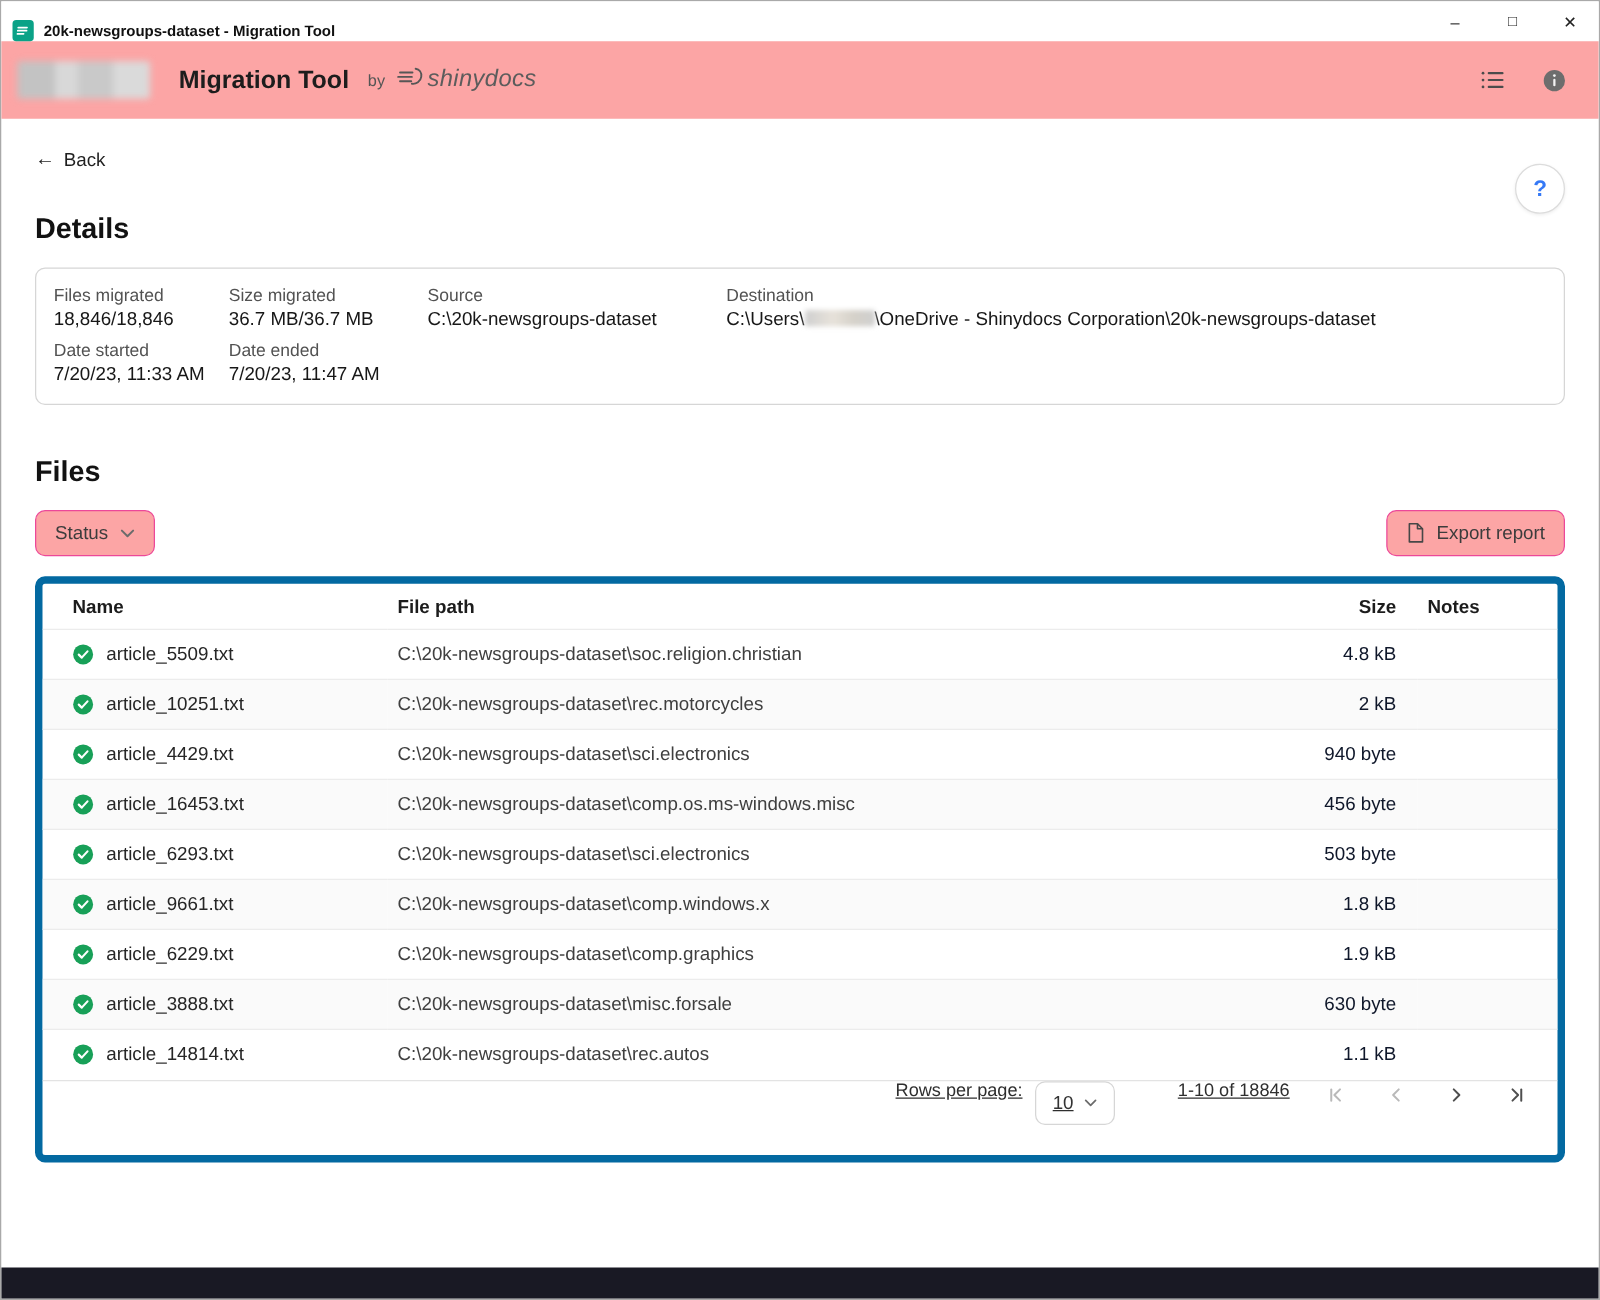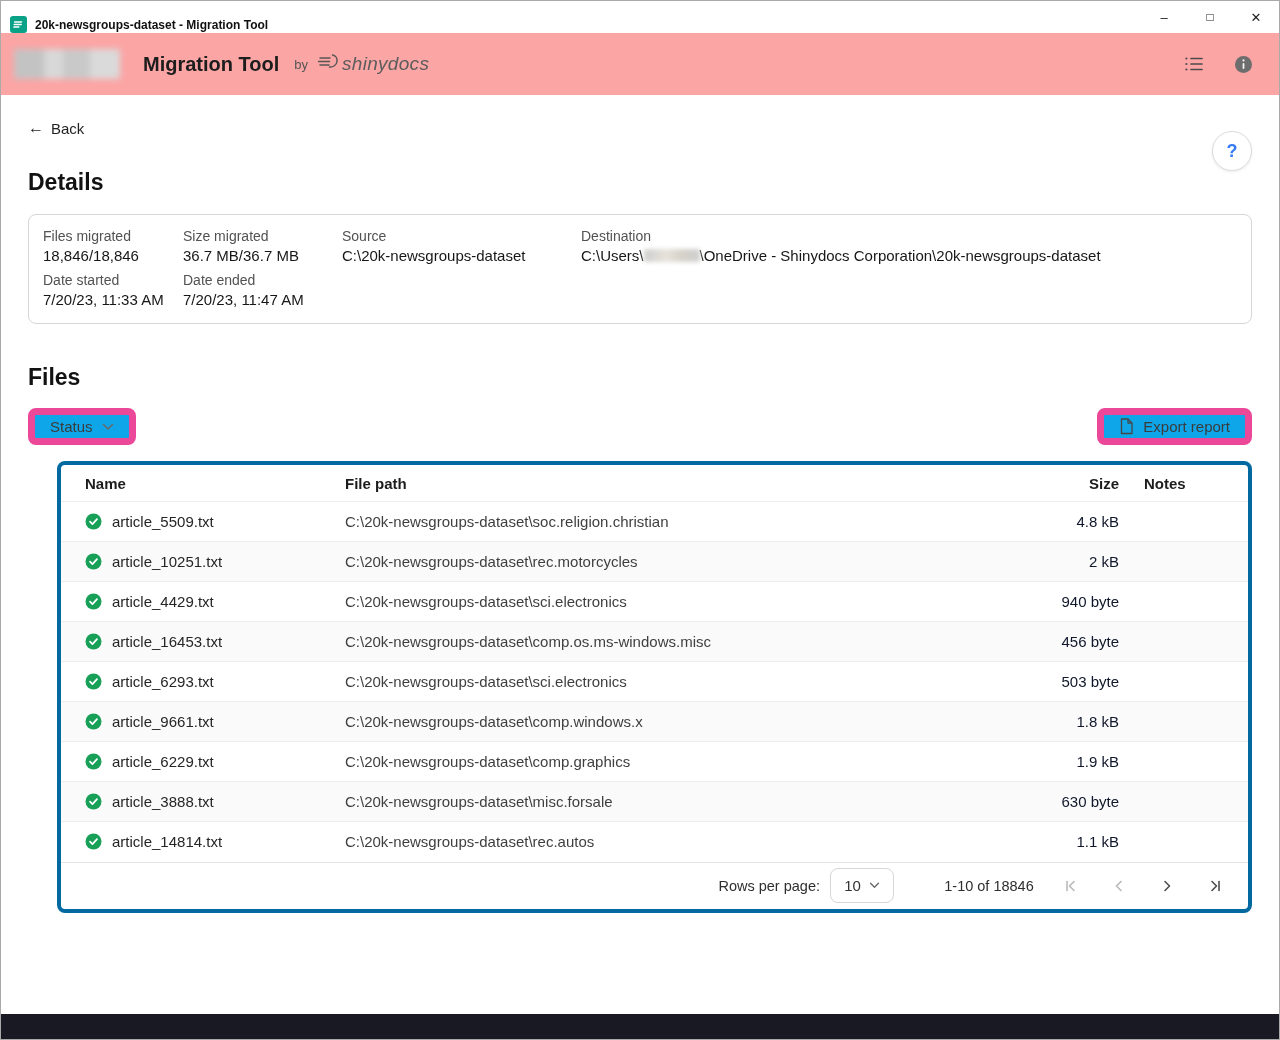--- a/index.html
+++ b/index.html
@@ -43,39 +43,39 @@
   .details-card { margin-top:18px; border:1px solid #d6d6d6; border-radius:8px; padding:13px 14px 15px;
     display:grid; grid-template-columns:140px 159px 239px 1fr; row-gap:8px; }
   .field-label { font-size:14px; color:#525252; }
   .field-value { font-size:15px; color:#171717; margin-top:3px; }
   .c1 { grid-column:1; } .c2 { grid-column:2; } .c3 { grid-column:3; } .c4 { grid-column:4; }
   .redacted { display:inline-block; width:56px; height:13px; border-radius:2px; vertical-align:-1px;
     background:linear-gradient(90deg,#cfcfcf,#e7e2da 40%,#d5d1c9 70%,#cfcfcf); filter:blur(2px); }
   
   .files-heading { margin-top:40px; }
   .files-toolbar { margin-top:17px; display:flex; justify-content:space-between; align-items:center; }
-  .btn { display:inline-flex; align-items:center; gap:9px; background:#0ea5e9; border:7px solid #ec4899;
+  .btn { display:inline-flex; align-items:center; gap:9px; background:#fca5a5; border:1px solid #ec4899;
     border-radius:8px; padding:0 15px; height:37px; font-size:15px; color:#3c3c3c; cursor:pointer; font-family:inherit; }
   .chev { color:#6b6b6b; display:flex; }
   
-  .table-card { margin-top:16px; border:4px solid #0369a1; border-radius:8px; overflow:hidden;margin-left:29px; }
+  .table-card { margin-top:16px; border:6px solid #0369a1; border-radius:8px; overflow:hidden; }
   table { width:100%; border-collapse:collapse; font-size:15px; }
   col.col-name { width:276px; } col.col-size { width:130px; } col.col-notes { width:112px; }
   thead th { text-align:left; font-weight:700; color:#1c1c1c; padding:10px 8px 9px; }
   th.th-name { padding-left:24px; }
   th.th-size, td.td-size { text-align:right; padding-right:17px; }
   tbody tr { border-top:1px solid #ececec; height:40px; }
   tbody tr:nth-child(even) { background:#fafafa; }
   td.td-name { padding-left:24px; color:#262626; }
   .name-wrap { display:flex; align-items:center; gap:10px; }
   td.td-path { color:#3f3f3f; padding:0 8px; }
   td.td-size { color:#0f172a; }
   .check-icon { display:flex; flex:0 0 auto; }
   
-  .pagination { border-top:1px solid #e3e3e3; height:47px; display:flex; align-items:center; justify-content:flex-end; padding-right:22px; font-size:14.5px; color:#2e2e2e; }
+  .pagination { border-top:1px solid #e3e3e3; height:60px; display:flex; align-items:flex-start; justify-content:flex-end; padding-right:22px; font-size:14.5px; color:#2e2e2e;text-decoration:underline; }
   .rows-label { margin-right:10px; }
   .per-page { display:inline-flex; align-items:center; justify-content:center; gap:8px; width:64px; height:35px;
     border:1px solid #d6d6d6; border-radius:8px; background:#fff; font-size:15px; color:#333; cursor:pointer; font-family:inherit; }
   .range-label { margin-left:40px; width:110px; text-align:center; }
   .pager-group { display:flex; align-items:center; gap:26px; margin-left:16px; }
   .pager-btn { background:none; border:none; cursor:pointer; display:flex; color:#4f4f4f; padding:2px; }
   .pager-btn.disabled { color:#b9b9b9; cursor:default; }
   
   .bottom-bar { position:absolute; left:0; right:0; bottom:0; height:25px; background:#191924; }
 </style>

